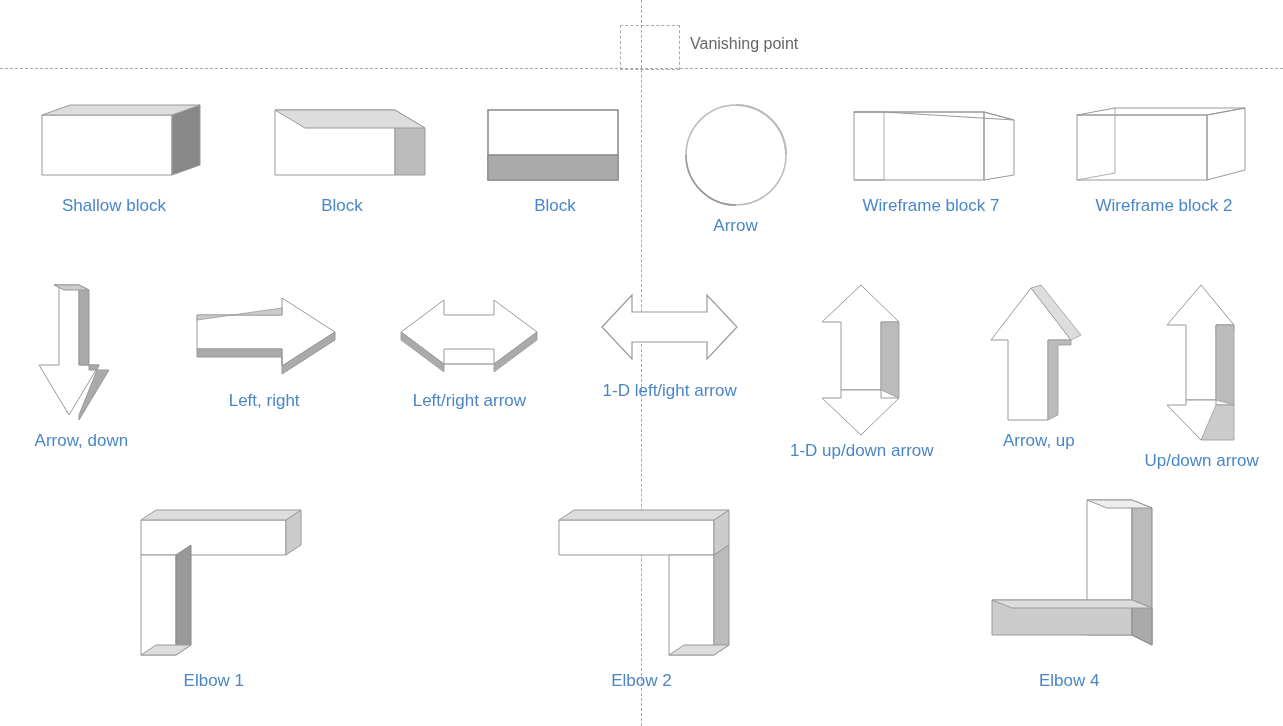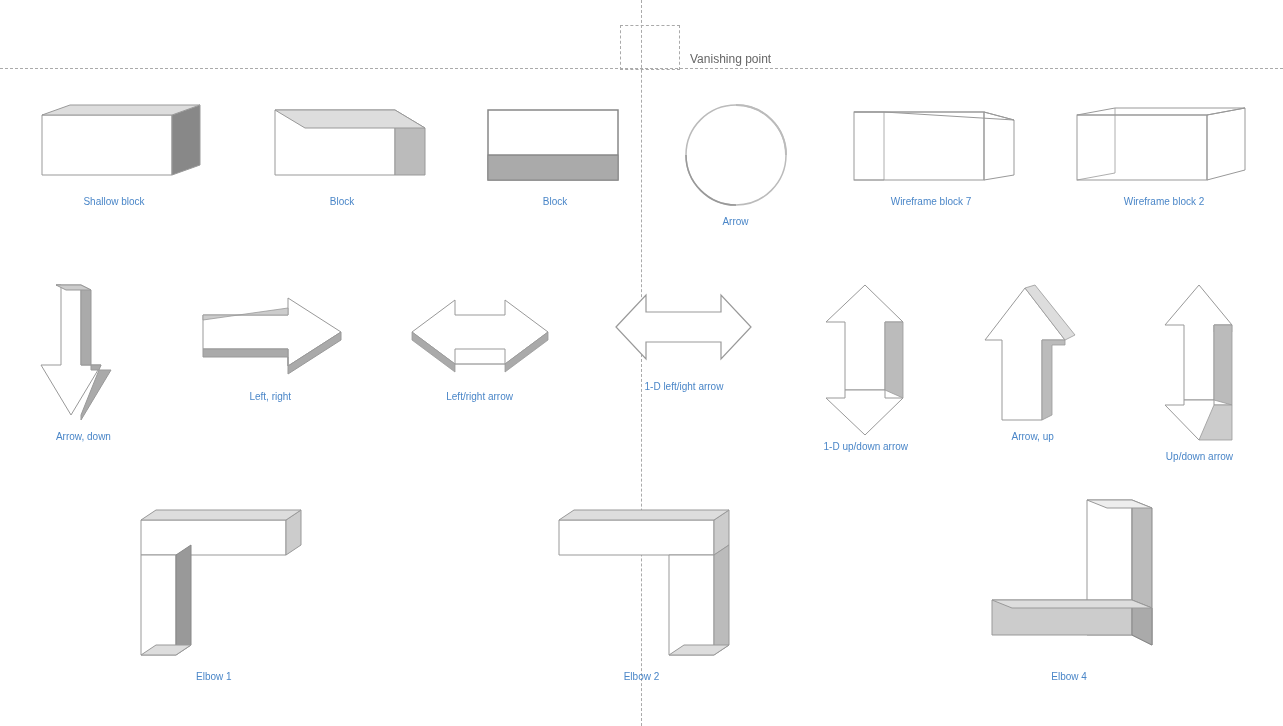--- a/index.html
+++ b/index.html
@@ -35,23 +35,23 @@
       position: absolute;
       top: 25px;
       left: 620px;
       width: 60px;
       height: 45px;
       border: 1px dashed #aaa;
     }
 
     .vanishing-label {
       position: absolute;
-      top: 52px;
+      top: 35px;
       left: 690px;
-      font-size: 12px;
+      font-size: 16px;
       color: #666;
     }
 
     svg {
       display: block;
       margin: 0 auto;
     }
 
     
     .row {
@@ -66,21 +66,21 @@
     .row-3 { position: absolute; top: 490px; left: 0; width: 100%; justify-content: space-around; align-items: flex-start; }
 
     .shape-wrap {
       text-align: center;
       display: flex;
       flex-direction: column;
       align-items: center;
     }
 
     .lbl {
-      font-size: 10px;
+      font-size: 17px;
       color: #4a86c8;
       margin-top: 5px;
       line-height: 1.3;
     }
   </style>
 </head>
 <body>
 
 <div class="h-line"></div>
 <div class="v-line"></div>

